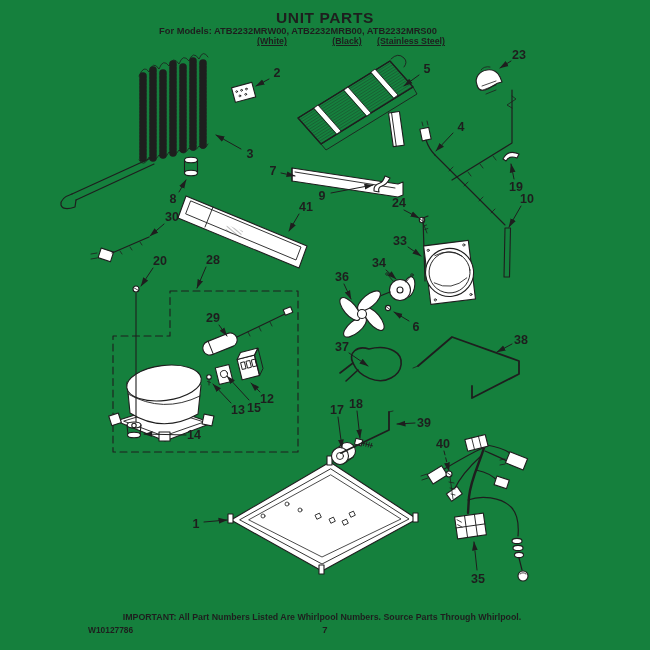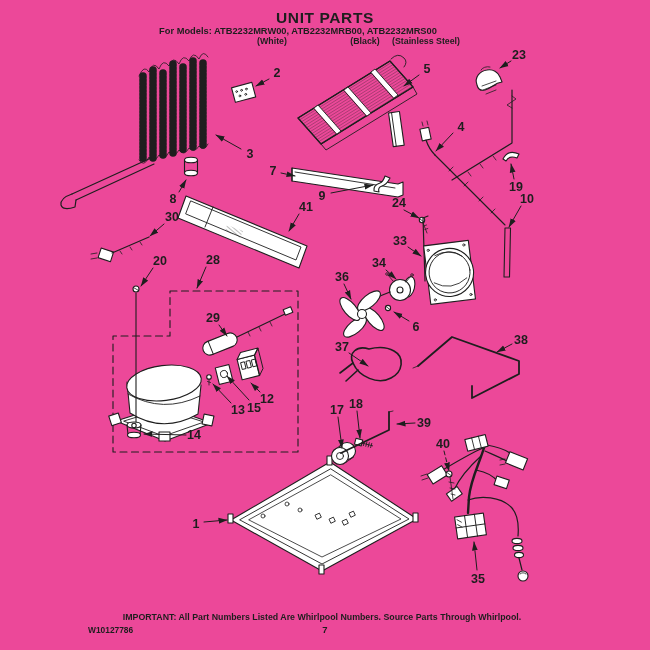--- a/index.html
+++ b/index.html
@@ -1,23 +1,23 @@
 <!DOCTYPE html>
 <html><head>
 <meta charset="utf-8">
 <style>
   html,body{margin:0;padding:0;background:#e8e8e8;}
-  .page{position:relative;width:650px;height:650px;background:#ec4899;overflow:hidden;
+  .page{position:relative;width:650px;height:650px;background:#15803d;overflow:hidden;
         font-family:"Liberation Sans",sans-serif;color:#1e1e1e;}
   .hdr-title{position:absolute;top:9px;left:0;width:650px;text-align:center;
              font-size:15.5px;font-weight:700;letter-spacing:.6px;}
   .hdr-models{position:absolute;top:26px;left:-27px;width:650px;text-align:center;
               font-size:9.3px;font-weight:700;}
   .hdr-finishes{position:absolute;top:36px;left:0;width:650px;height:12px;}
-  .hdr-finishes span{position:absolute;transform:translateX(-50%);font-size:8.8px;font-weight:700;white-space:nowrap;}
+  .hdr-finishes span{position:absolute;transform:translateX(-50%);font-size:8.8px;font-weight:700;white-space:nowrap;text-decoration:underline;}
   .ftr-note{position:absolute;top:612px;left:-3px;width:650px;text-align:center;
             font-size:8.8px;font-weight:700;}
   .ftr-doc{position:absolute;top:625px;left:88px;font-size:8.4px;font-weight:700;}
   .ftr-page{position:absolute;top:624px;left:0;width:650px;text-align:center;font-size:9.5px;font-weight:700;}
   svg#diagram{position:absolute;top:0;left:0;}
   #diagram :not(text){stroke:#1e1e1e;stroke-width:1.1;fill:none;stroke-linecap:round;stroke-linejoin:round;}
   #diagram .w{fill:#fff;}
   #diagram .thin{stroke-width:.8;}
   #diagram .s09{stroke-width:.9;}
   #diagram .s12{stroke-width:1.2;}
@@ -32,22 +32,22 @@
 </style>
 </head>
 <body>
 
 <div class="page">
 
   <div class="hdr-title">UNIT PARTS</div>
   <div class="hdr-models">For Models: ATB2232MRW00, ATB2232MRB00, ATB2232MRS00</div>
   <div class="hdr-finishes" id="finishes">
       <span style="left: 272px;">(White)</span>
-      <span style="left: 365px;">(Black)</span>
-      <span style="left: 402px; padding-left: 48px;">(Stainless Steel)</span>
+      <span style="left: 347px;">(Black)</span>
+      <span style="left: 387px; padding-left: 48px;">(Stainless Steel)</span>
     </div>
 
   <svg id="diagram" width="650" height="650" viewBox="0 0 650 650" xmlns="http://www.w3.org/2000/svg">
     <defs>
       <marker id="arw" markerWidth="10" markerHeight="8" refX="8.5" refY="3.5" orient="auto" markerUnits="userSpaceOnUse">
         <path d="M0,0.6 L9,3.5 L0,6.4 Z" style="fill:#1e1e1e;stroke:none"></path>
       </marker>
       <pattern id="finpat" width="2.6" height="2.6" patternUnits="userSpaceOnUse" patternTransform="rotate(-32)">
         <line x1="0" y1="0" x2="2.6" y2="0" style="stroke:#1e1e1e;stroke-width:.55"></line>
       </pattern>

